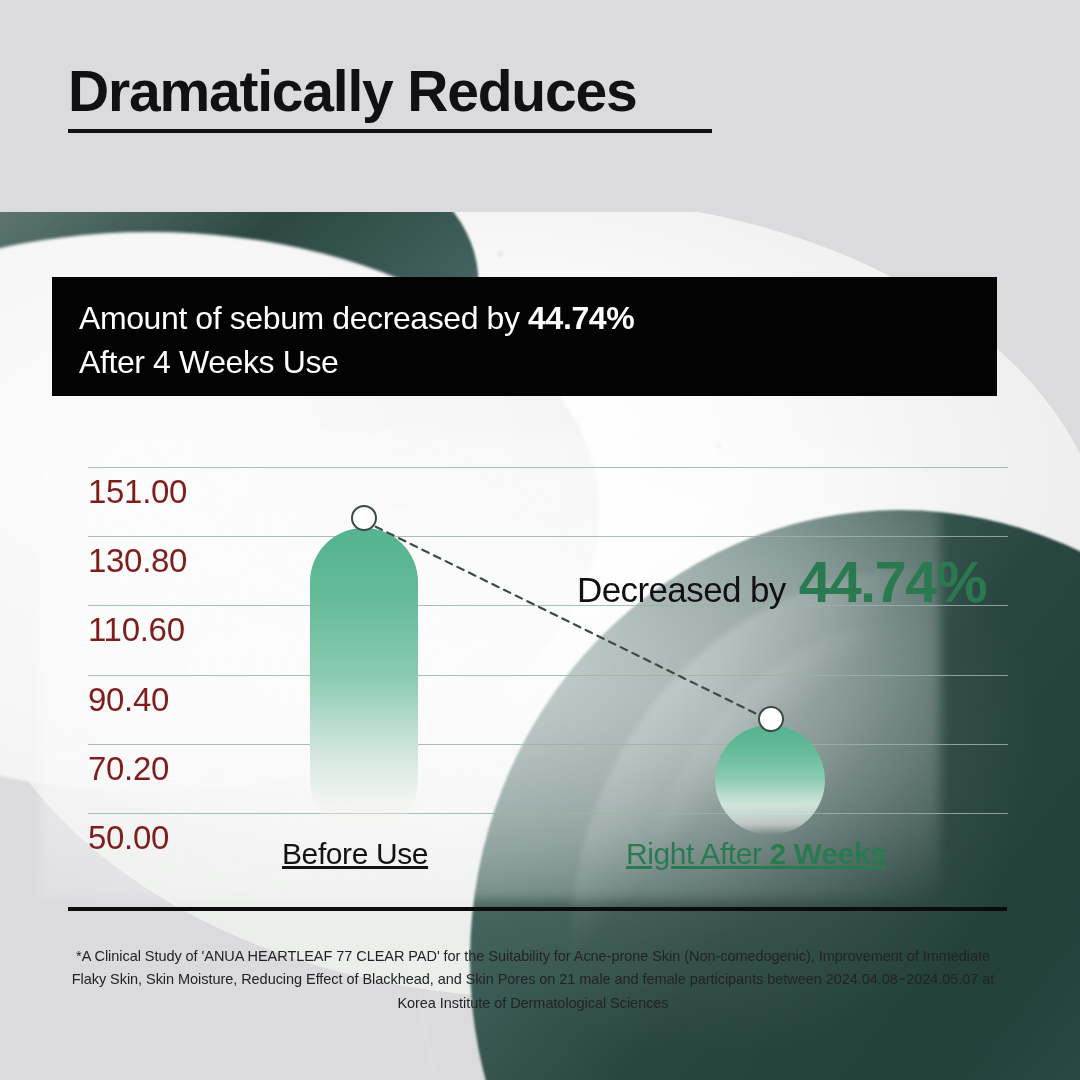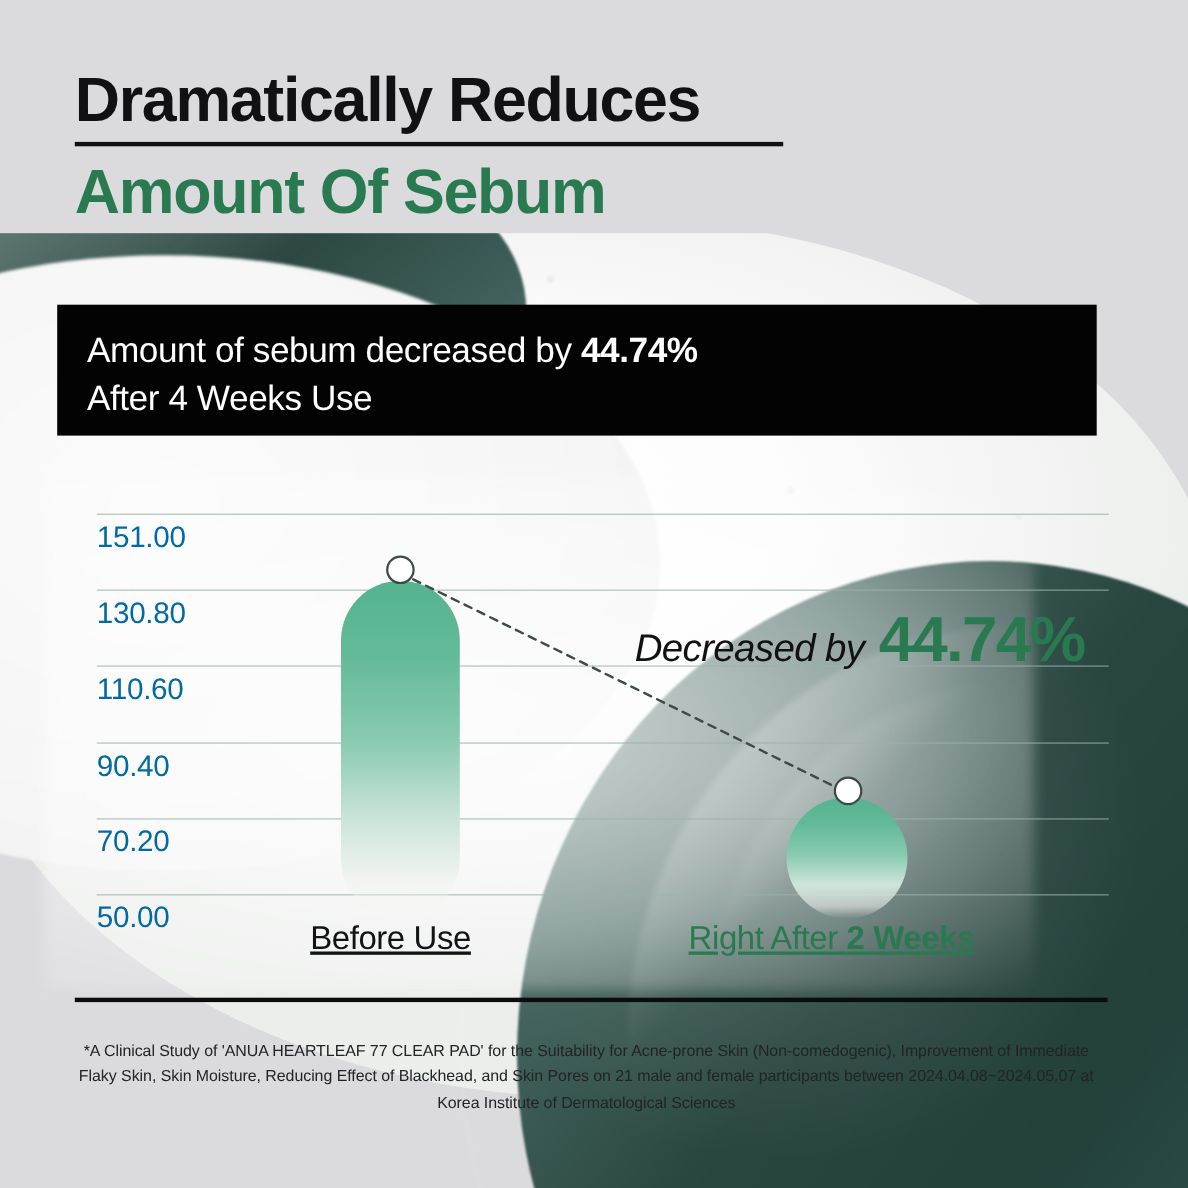--- a/index.html
+++ b/index.html
@@ -217,22 +217,22 @@
     position: absolute;
     left: 0;
     width: 920px;
     height: 1px;
     background: #9bb3a8;
     opacity: .85;
   }
   .ylabel {
     position: absolute;
     left: 0;
-    font-size: 27px;
-    color: #0369a1;
+    font-size: 33px;
+    color: #7f1d1d;
     letter-spacing: -.3px;
     white-space: nowrap;
   }
 
   .bar {
     position: absolute;
     border-radius: 999px;
     background: linear-gradient(180deg, #54b391 0%, #63ba98 22%, #8acbb2 48%, #cfe5dc 72%, rgba(243,243,240,.55) 90%, rgba(243,243,240,0) 100%);
   }
   .marker {
@@ -262,21 +262,20 @@
     left: 577px;
     top: 548px;
     display: flex;
     align-items: baseline;
     white-space: nowrap;
   }
   .callout-lead {
     font-size: 35px;
     color: #111113;
     letter-spacing: -.6px;
-    font-style: italic;
   }
   .callout-value {
     font-size: 58px;
     font-weight: 700;
     color: #2a7a51;
     letter-spacing: -1.6px;
     margin-left: 13px;
   }
 
   
@@ -315,21 +314,20 @@
     <div class="jar-wall-band"></div>
     <div class="jar-wall-band2"></div>
     <div class="jar-wall-edge"></div>
     <div class="haze"></div>
     <div class="top-flat"></div>
   </div>
 
   <div class="headline-block">
     <div class="headline-1">Dramatically Reduces</div>
     <div class="headline-rule"></div>
-    <div class="headline-2">Amount Of Sebum</div>
   </div>
 
   <div class="banner">
     <div class="banner-line">
       <span>Amount of sebum decreased by </span><span class="strong">44.74%</span>
     </div>
     <div class="banner-line">After 4 Weeks Use</div>
   </div>
 
   <div class="chart">

